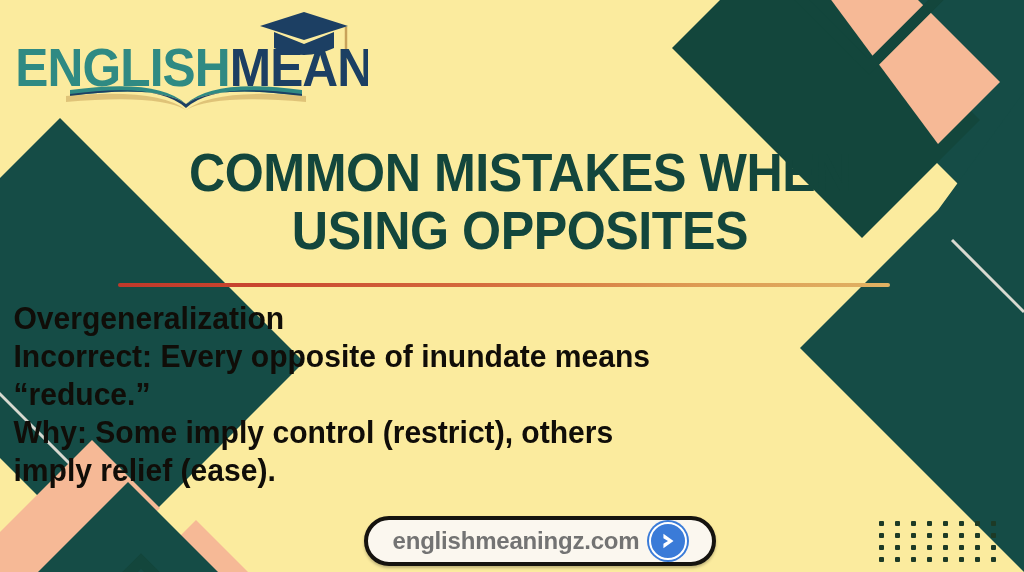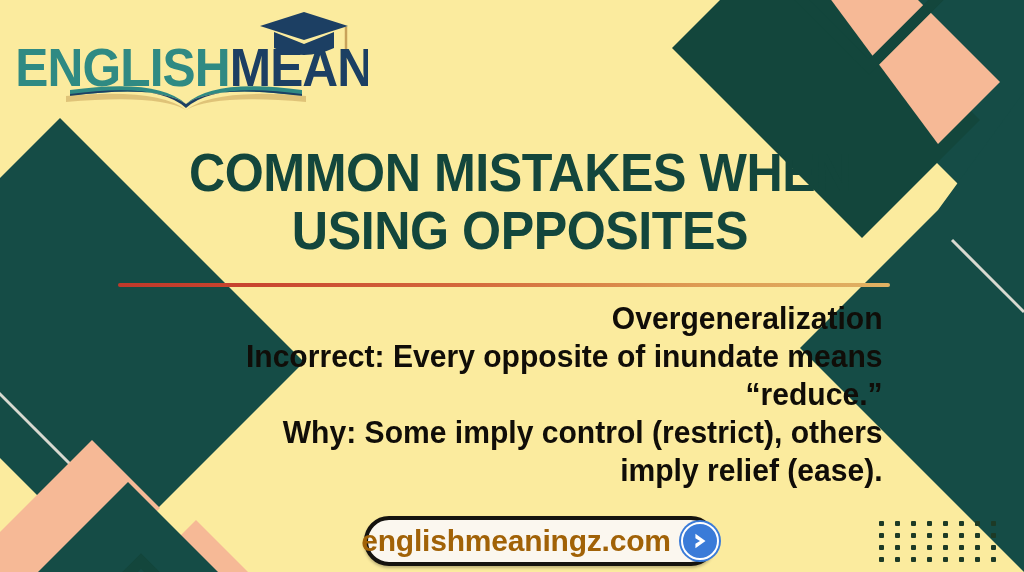--- a/index.html
+++ b/index.html
@@ -53,21 +53,21 @@
     left:118px; top:283px;
     width:772px; height:4px;
     background:linear-gradient(to right,#c0392b 0%,#c9452f 18%,#d4683b 45%,#dd9a52 75%,#e0b263 100%);
     border-radius:2px;
   }
   
   #body-block {
     position:absolute;
     left:0; top:300px;
     width:896px;
-    text-align:right;
+    text-align:left;
   }
   .body-line {
     font-family:"Liberation Sans", sans-serif;
     font-weight:bold;
     font-size:31px;
     line-height:38px;
     color:#100d08;
     transform:scaleX(0.97);
     white-space:nowrap;
   }
@@ -81,22 +81,22 @@
     border-radius:26px;
     display:flex;
     align-items:center;
     justify-content:center;
     gap:10px;
     box-shadow:0 2px 3px rgba(0,0,0,.25);
   }
   #badge-url {
     font-family:"Liberation Sans", sans-serif;
     font-weight:bold;
-    font-size:30px;
-    color:#a16207;
+    font-size:24px;
+    color:#737373;
     letter-spacing:-0.2px;
   }
   #badge-arrow {
     width:38px; height:38px;
     border-radius:50%;
     background:#3a7bd8;
     border:2px solid #ffffff;
     box-shadow:0 0 0 2px #3a7bd8;
     display:flex;
     align-items:center;

